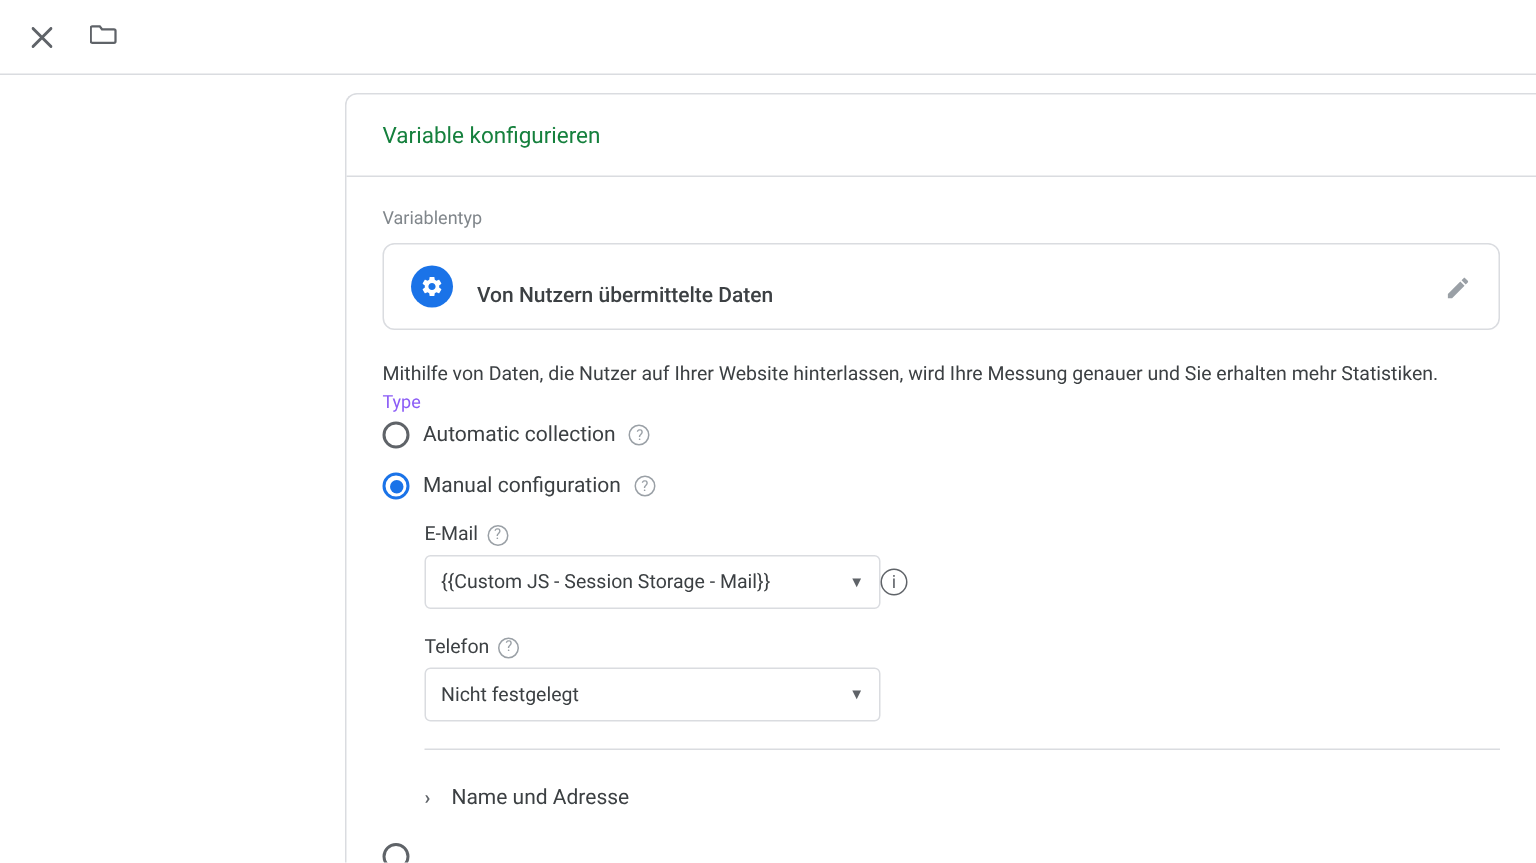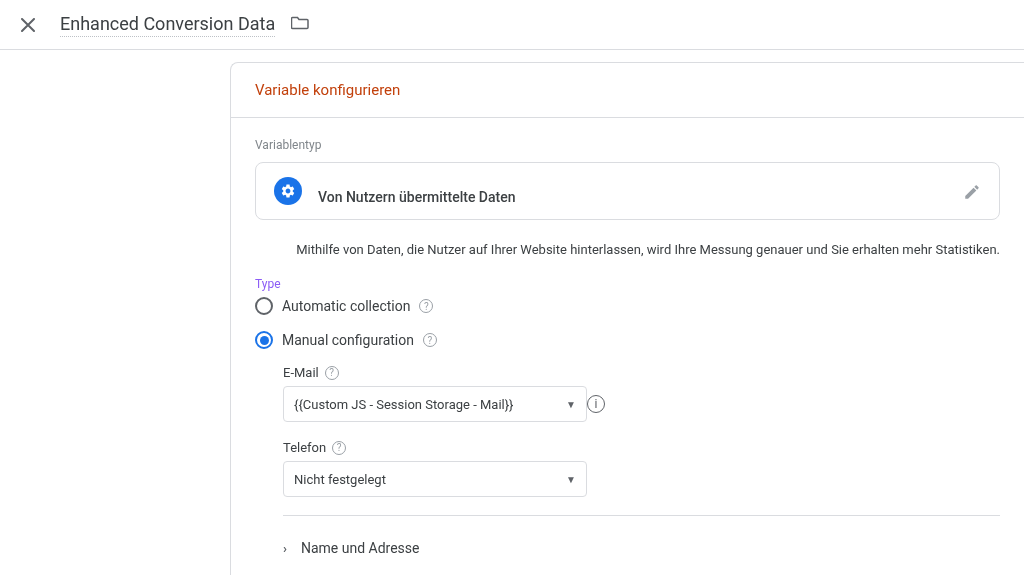--- a/index.html
+++ b/index.html
@@ -7,31 +7,31 @@
     
     .topbar { height: 50px; display: flex; align-items: center; padding: 0 16px; border-bottom: 1px solid #dadce0; gap: 20px; }
     .close-btn { width: 24px; height: 24px; display: flex; align-items: center; justify-content: center; color: #5f6368; cursor: pointer; font-size: 18px; background: none; border: none; }
     .title-wrap { display: flex; align-items: center; gap: 16px; }
     .page-title { font-size: 18px; font-weight: 400; color: #3c4043; border-bottom: 1px dotted #bdc1c6; padding-bottom: 2px; }
     .folder-icon { color: #5f6368; }
     
     .main { padding-left: 230px; padding-top: 12px; }
     .panel { background: #fff; border-radius: 8px 0 0 0; border: 1px solid #dadce0; border-right: none; border-bottom: none; min-height: 525px; }
     
-    .panel-header { padding: 18px 24px; font-size: 15px; color: #c2410c; border-bottom: 1px solid #dadce0; }
+    .panel-header { padding: 18px 24px; font-size: 15px; color: #15803d; border-bottom: 1px solid #dadce0; }
     .panel-body { padding: 20px 24px; }
     
     .section-label { font-size: 12px; color: #80868b; margin-bottom: 10px; }
     
     .type-card { border: 1px solid #dadce0; border-radius: 8px; padding: 14px 18px; display: flex; align-items: flex-end; gap: 16px; margin-bottom: 22px; }
     .type-badge { width: 28px; height: 28px; border-radius: 50%; background: #1a73e8; display: flex; align-items: center; justify-content: center; color: #fff; }
     .type-name { font-size: 14px; font-weight: 500; color: #3c4043; flex: 1; }
     .edit-icon { color: #9aa0a6; cursor: pointer; }
     
-    .desc { font-size: 13px; color: #3c4043; margin-bottom: 20px; text-align: right; }
+    .desc { font-size: 13px; color: #3c4043; margin-bottom: 4px; }
     .sub-label { font-size: 12px; color: #8b5cf6; margin-bottom: 6px; }
     
     .radio-row { display: flex; align-items: center; gap: 9px; margin-bottom: 16px; font-size: 14px; color: #3c4043; }
     .radio { width: 18px; height: 18px; border: 2px solid #5f6368; border-radius: 50%; display: inline-flex; align-items: center; justify-content: center; flex-shrink: 0; }
     .radio.selected { border-color: #1a73e8; }
     .radio.selected::after { content: ""; width: 9px; height: 9px; border-radius: 50%; background: #1a73e8; }
     .help-icon { width: 14px; height: 14px; border: 1px solid #9aa0a6; border-radius: 50%; font-size: 10px; color: #9aa0a6; display: inline-flex; align-items: center; justify-content: center; flex-shrink: 0; }
     .help-icon-lg { width: 18px; height: 18px; border: 1.5px solid #5f6368; border-radius: 50%; font-size: 12px; color: #5f6368; display: inline-flex; align-items: center; justify-content: center; flex-shrink: 0; }
     
     .nested { padding-left: 28px; }
@@ -48,21 +48,20 @@
 </head>
 <body>
 
 <div class="topbar">
   <button class="close-btn">
     <svg width="14" height="14" viewBox="0 0 14 14">
         <path d="M1 1 L13 13 M13 1 L1 13" stroke="#5f6368" stroke-width="2" stroke-linecap="round"></path>
       </svg>
   </button>
   <div class="title-wrap">
-    <span class="page-title">Enhanced Conversion Data</span>
     <span class="folder-icon">
       <svg width="18" height="15" viewBox="0 0 18 15">
           <path d="M1.5 2.5 h5 l1.5 2 h8 a1 1 0 0 1 1 1 v7 a1 1 0 0 1 -1 1 h-14.5 a1 1 0 0 1 -1 -1 v-9 a1 1 0 0 1 1 -1 z" fill="none" stroke="#5f6368" stroke-width="1.5"></path>
         </svg>
     </span>
   </div>
 </div>
 
 <div class="main">
   <div class="panel">

